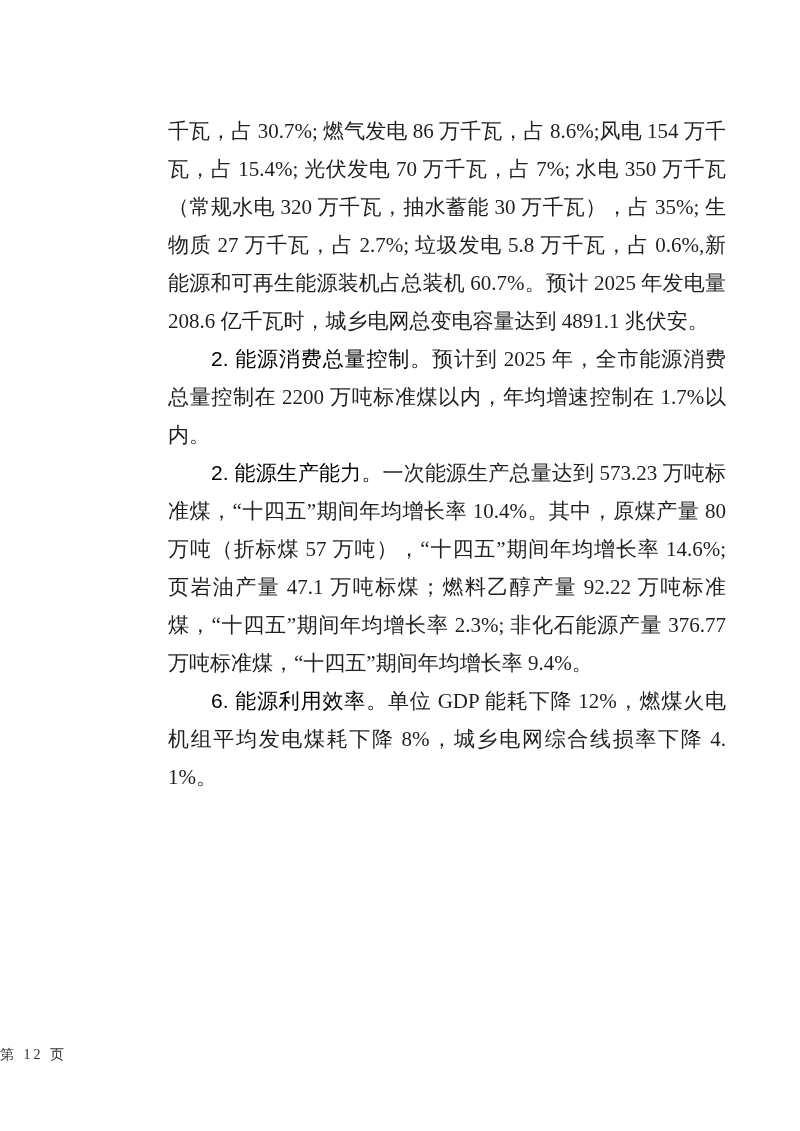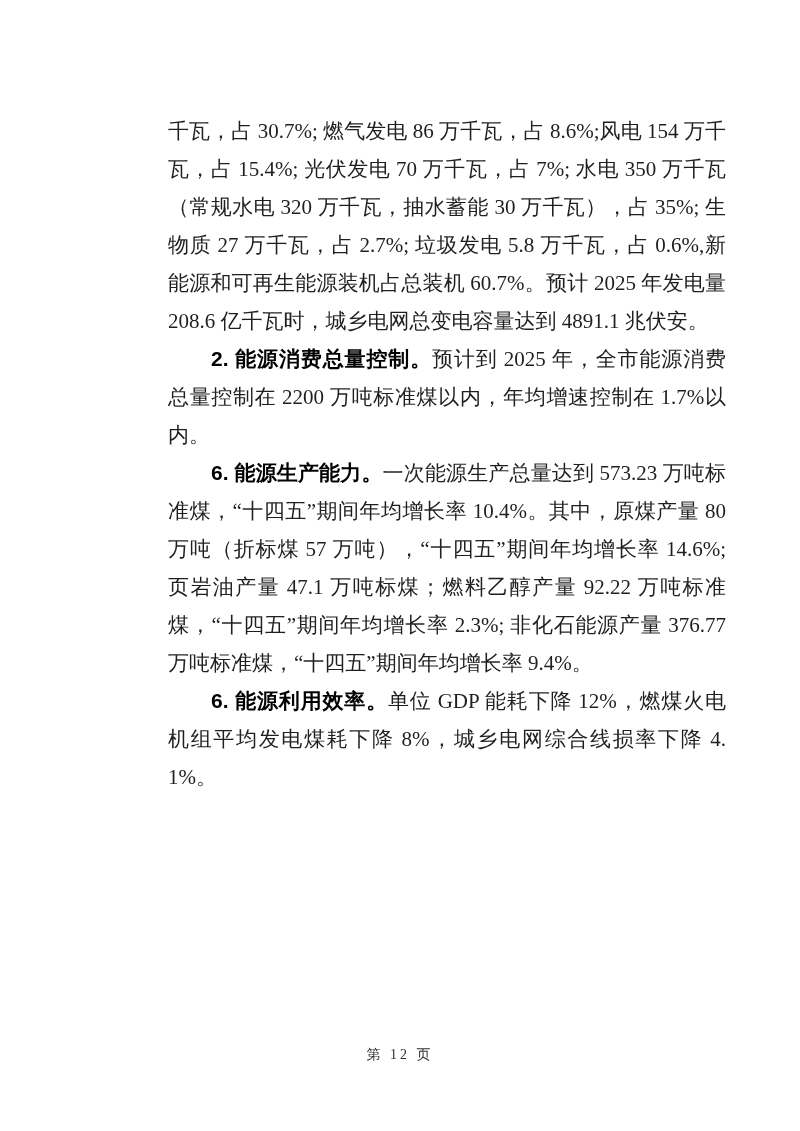--- a/index.html
+++ b/index.html
@@ -28,45 +28,45 @@
     margin: 0;
     font-size: 21px;
     line-height: 38px;
     color: #1f1f1f;
     text-align: justify;
     text-align-last: left;
     word-break: break-all;
   }
   .para.indent { text-indent: 43px; }
   .para .heading {
-    font-weight: 700;
+    font-weight: 400;
     color: #000000;
     font-family: "Liberation Sans", "DejaVu Sans", sans-serif;
   }
   .footer {
     position: absolute;
     top: 1046px;
     left: 0;
     width: 100%;
-    text-align: center;
+    text-align: left;
     font-size: 14px;
     letter-spacing: 3px;
     color: #2e2e2e;
   }
 </style>
 </head>
 <body>
 
 <div class="page">
   <div class="content">
     <div>
   <p class="para"><span>千瓦，占 30.7%; 燃气发电 86 万千瓦，占 8.6%;风电 154 万千瓦，占 15.4%; 光伏发电 70 万千瓦，占 7%; 水电 350 万千瓦（常规水电 320 万千瓦，抽水蓄能 30 万千瓦），占 35%; 生物质 27 万千瓦，占 2.7%; 垃圾发电 5.8 万千瓦，占 0.6%,新能源和可再生能源装机占总装机 60.7%。预计 2025 年发电量 208.6 亿千瓦时，城乡电网总变电容量达到 4891.1 兆伏安。</span></p>
 
   <p class="para indent"><span class="heading">2. 能源消费总量控制。</span><span>预计到 2025 年，全市能源消费总量控制在 2200 万吨标准煤以内，年均增速控制在 1.7%以内。</span></p>
 
-  <p class="para indent"><span class="heading">6. 能源生产能力。</span><span>一次能源生产总量达到 573.23 万吨标准煤，“十四五”期间年均增长率 10.4%。其中，原煤产量 80 万吨（折标煤 57 万吨），“十四五”期间年均增长率 14.6%; 页岩油产量 47.1 万吨标煤；燃料乙醇产量 92.22 万吨标准煤，“十四五”期间年均增长率 2.3%; 非化石能源产量 376.77 万吨标准煤，“十四五”期间年均增长率 9.4%。</span></p>
+  <p class="para indent"><span class="heading">2. 能源生产能力。</span><span>一次能源生产总量达到 573.23 万吨标准煤，“十四五”期间年均增长率 10.4%。其中，原煤产量 80 万吨（折标煤 57 万吨），“十四五”期间年均增长率 14.6%; 页岩油产量 47.1 万吨标煤；燃料乙醇产量 92.22 万吨标准煤，“十四五”期间年均增长率 2.3%; 非化石能源产量 376.77 万吨标准煤，“十四五”期间年均增长率 9.4%。</span></p>
 
 
   <p class="para indent"><span class="heading">6. 能源利用效率。</span><span>单位 GDP 能耗下降 12%，燃煤火电机组平均发电煤耗下降 8%，城乡电网综合线损率下降 4.1%。</span></p>
 </div>
   </div>
   <div class="footer">第 12 页</div>
 </div>
 
 </body></html>

